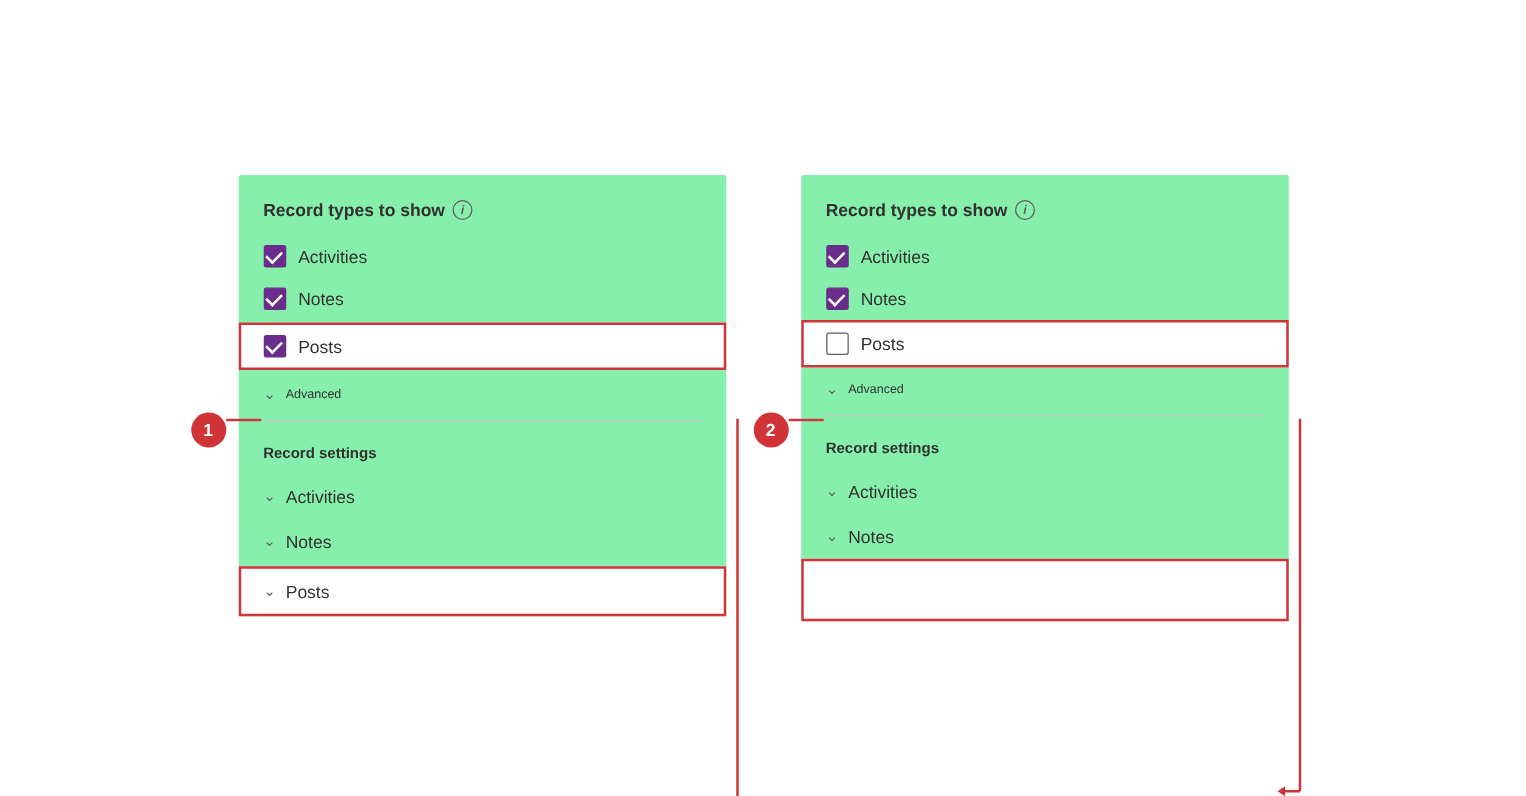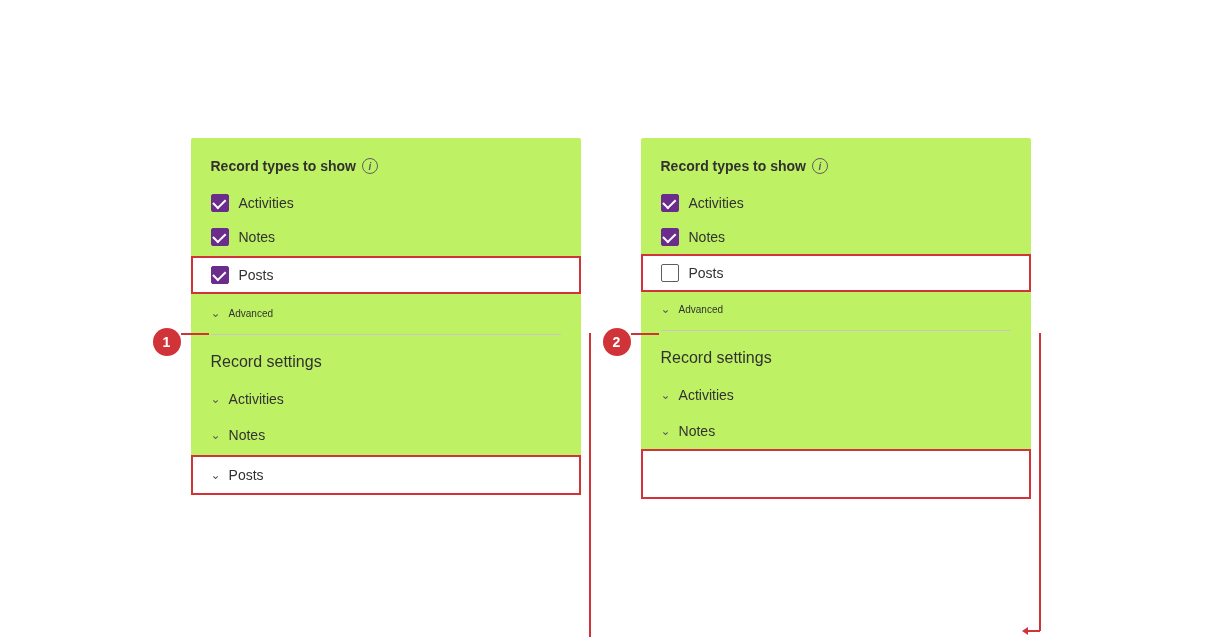--- a/index.html
+++ b/index.html
@@ -14,21 +14,21 @@
       overflow: hidden;
     }
     .page-container {
       display: flex;
       gap: 60px;
       align-items: flex-start;
       padding: 20px 60px;
       position: relative;
     }
     .panel {
-      background: #bef264;
+      background: #86efac;
       width: 390px;
       padding: 20px 0 0 0;
       border-radius: 2px;
       position: relative;
     }
     .section-title {
       font-size: 14px;
       font-weight: 600;
       color: #323130;
       padding: 0 20px 12px 20px;
@@ -97,22 +97,22 @@
     .advanced-label {
       font-size: 10px;
       color: #323130;
     }
     .divider {
       height: 1px;
       background: #c8c6c4;
       margin: 4px 20px;
     }
     .record-settings-title {
-      font-size: 16px;
-      font-weight: 400;
+      font-size: 12px;
+      font-weight: 700;
       color: #323130;
       padding: 14px 20px 10px 20px;
     }
     .expand-row {
       display: flex;
       align-items: center;
       gap: 8px;
       padding: 10px 20px;
       cursor: pointer;
     }

